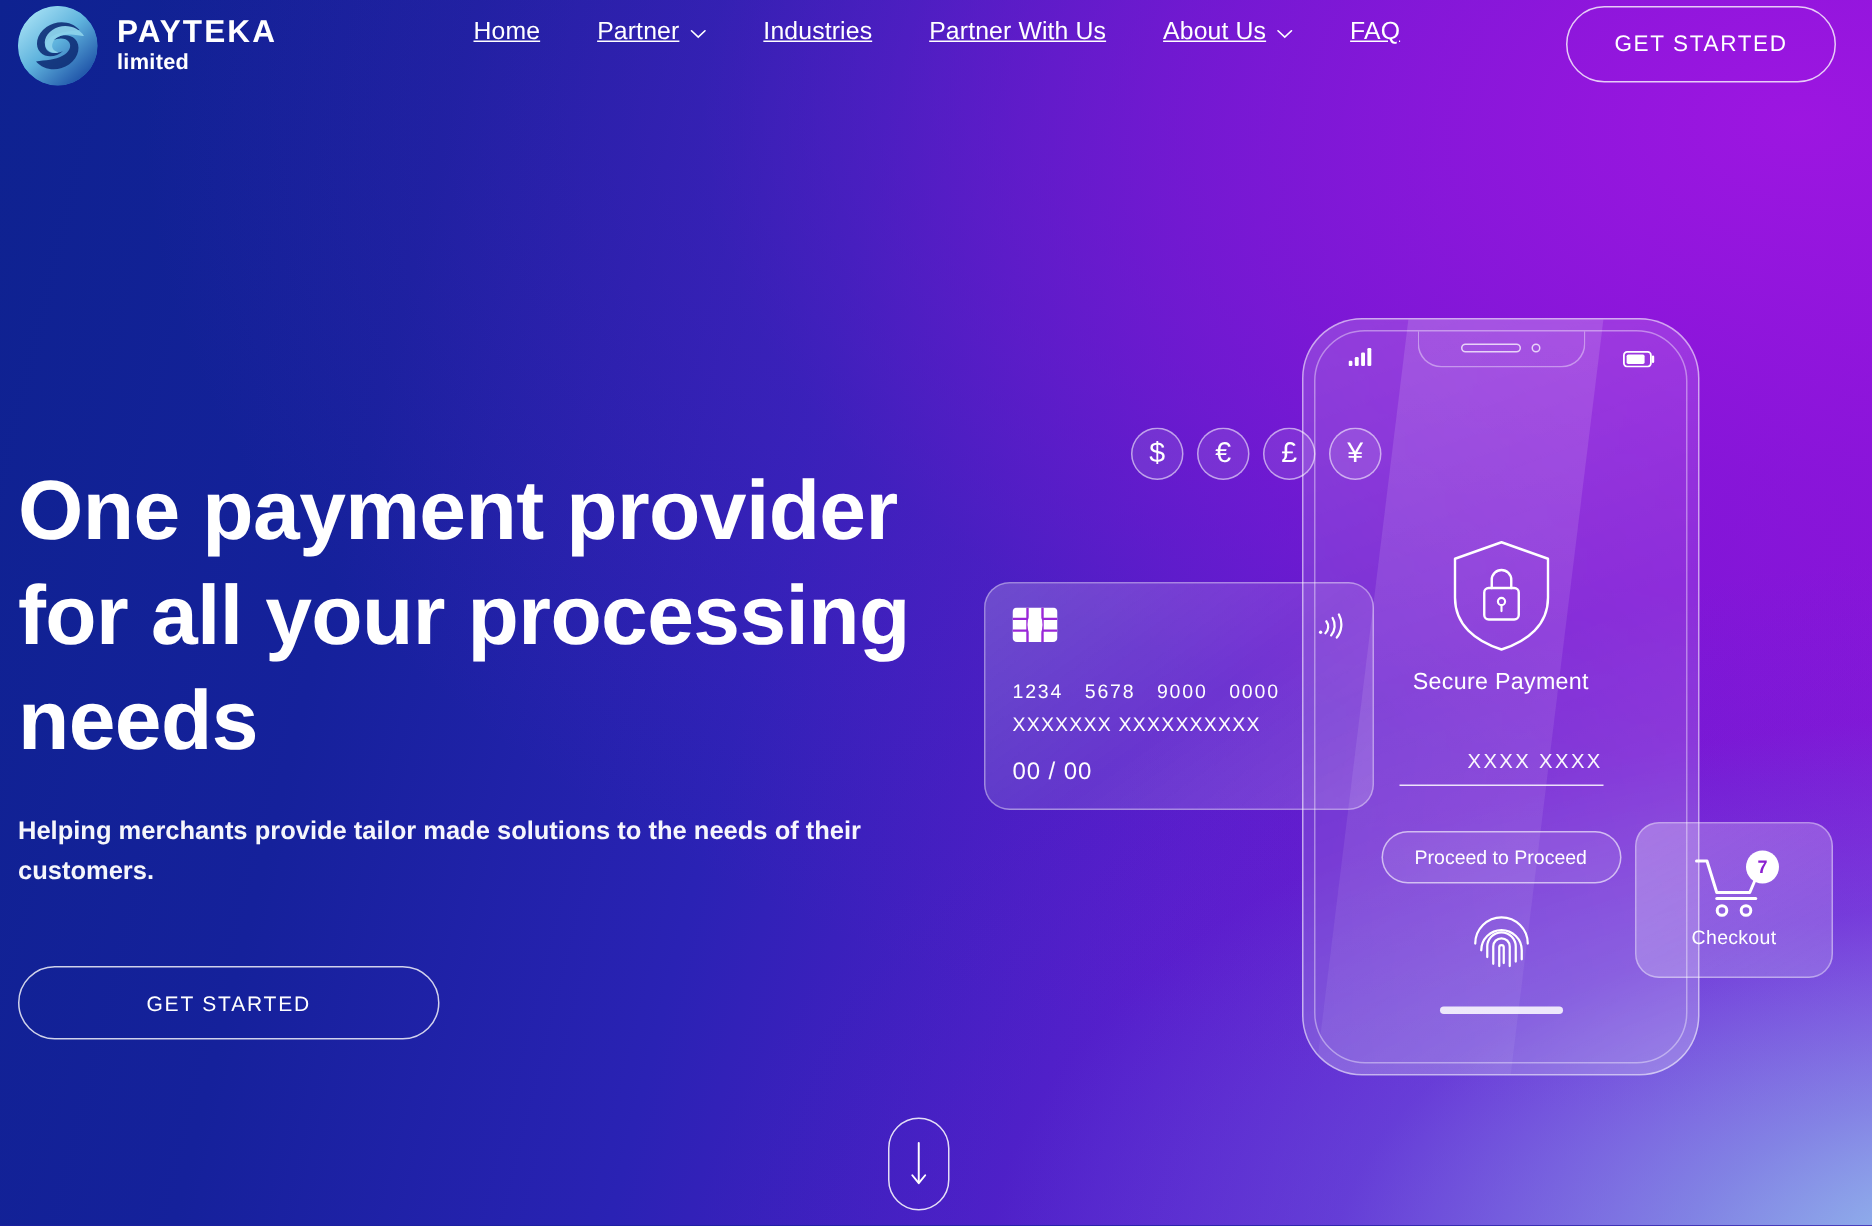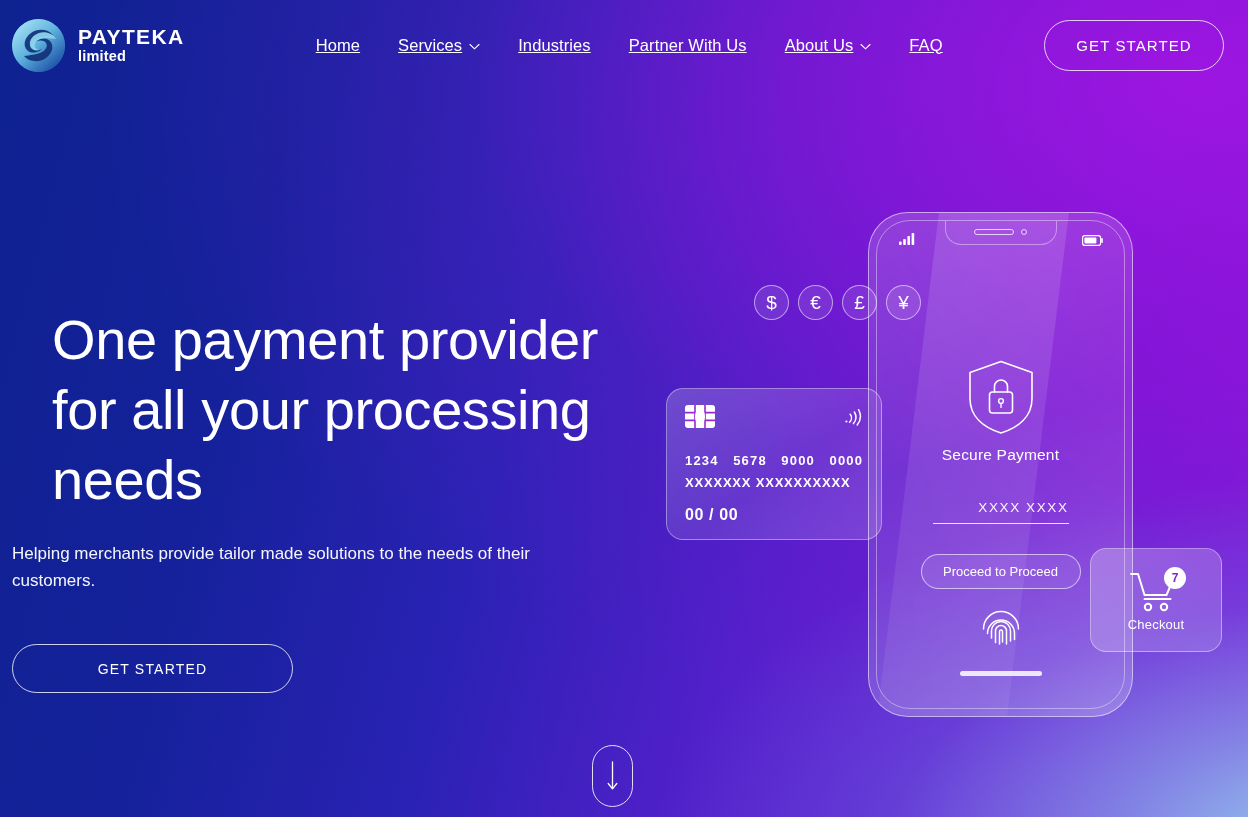--- a/index.html
+++ b/index.html
@@ -30,22 +30,22 @@
       linear-gradient(104deg, #0e2290 0%, #15219b 22%, #2a22b4 42%, #5a1ccd 64%, #8b12dc 88%, #9b11e0 100%);
   }
 
   
   .header {
     position: absolute;
     top: 0; left: 0;
     width: 1248px;
     height: 74px;
     display: flex;
-    align-items: center;
-    padding: 16px 24px 0 12px;
+    align-items: flex-start;
+    padding: 4px 24px 0 12px;
     z-index: 40;
   }
 
   .brand {
     display: flex;
     align-items: center;
     gap: 13px;
     flex: 0 0 auto;
   }
 
@@ -121,32 +121,31 @@
   
   .hero-copy {
     position: absolute;
     left: 12px;
     top: 305px;
     width: 620px;
     z-index: 20;
   }
   .hero-title {
     font-size: 56px;
-    font-weight: 400;
+    font-weight: 700;
     line-height: 70px;
     letter-spacing: -0.4px;
     color: #ffffff;
     max-width: 600px;
-    margin-left: 40px;
   }
   .hero-sub {
     margin-top: 25px;
     font-size: 17px;
     line-height: 27px;
-    font-weight: 400;
+    font-weight: 700;
     color: rgba(255,255,255,0.96);
     max-width: 600px;
   }
   .cta-hero {
     margin-top: 50px;
     width: 281px;
     height: 49px;
     border: 1px solid rgba(255,255,255,0.8);
     border-radius: 26px;
     background: transparent;
@@ -325,30 +324,29 @@
     bottom: 32px;
     width: 82px;
     height: 5px;
     border-radius: 3px;
     background: rgba(255,255,255,0.85);
   }
 
   
   .card {
     position: absolute;
-    left: 26px;
+    left: 16px;
     top: 198px;
-    width: 216px;
+    width: 260px;
     height: 152px;
     border-radius: 17px;
     border: 1.3px solid rgba(255,255,255,0.38);
     background: linear-gradient(145deg, rgba(255,255,255,0.20) 0%, rgba(255,255,255,0.11) 55%, rgba(255,255,255,0.17) 100%);
     z-index: 18;
     padding: 16px 18px;
-    font-weight: bold;
   }
   .card-top {
     display: flex;
     align-items: flex-start;
     justify-content: space-between;
   }
   .chip { width: 30px; height: 23px; }
   .contactless { width: 19px; height: 19px; margin-top: 2px; }
   .card-number {
     margin-top: 25px;
@@ -436,21 +434,21 @@
         <span class="brand-name">PAYTEKA</span><br>
         <span class="brand-sub">limited</span>
       </span>
     </a>
 
     <nav class="nav">
       <div class="nav-item">
         <span>Home</span>
       </div>
       <div class="nav-item">
-        <span>Services</span>
+        <span>Partner</span>
         <span class="caret">
           <svg viewBox="0 0 11 7" fill="none">
               <path d="M1 1.5L5.5 5.8 10 1.5" stroke="#fff" stroke-width="1.1" stroke-linecap="round"></path>
             </svg>
         </span>
       </div>
       <div class="nav-item">
         <span>Industries</span>
       </div>
       <div class="nav-item">

